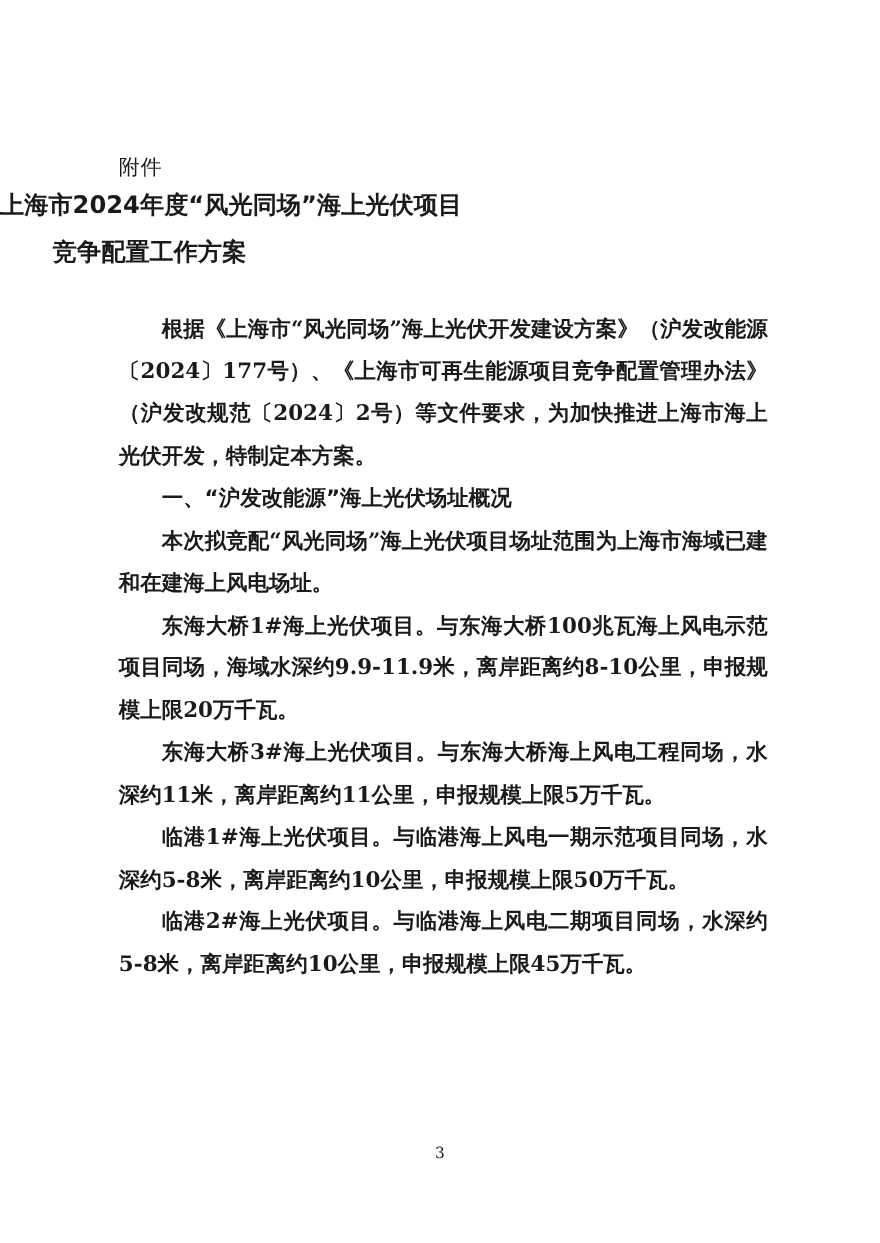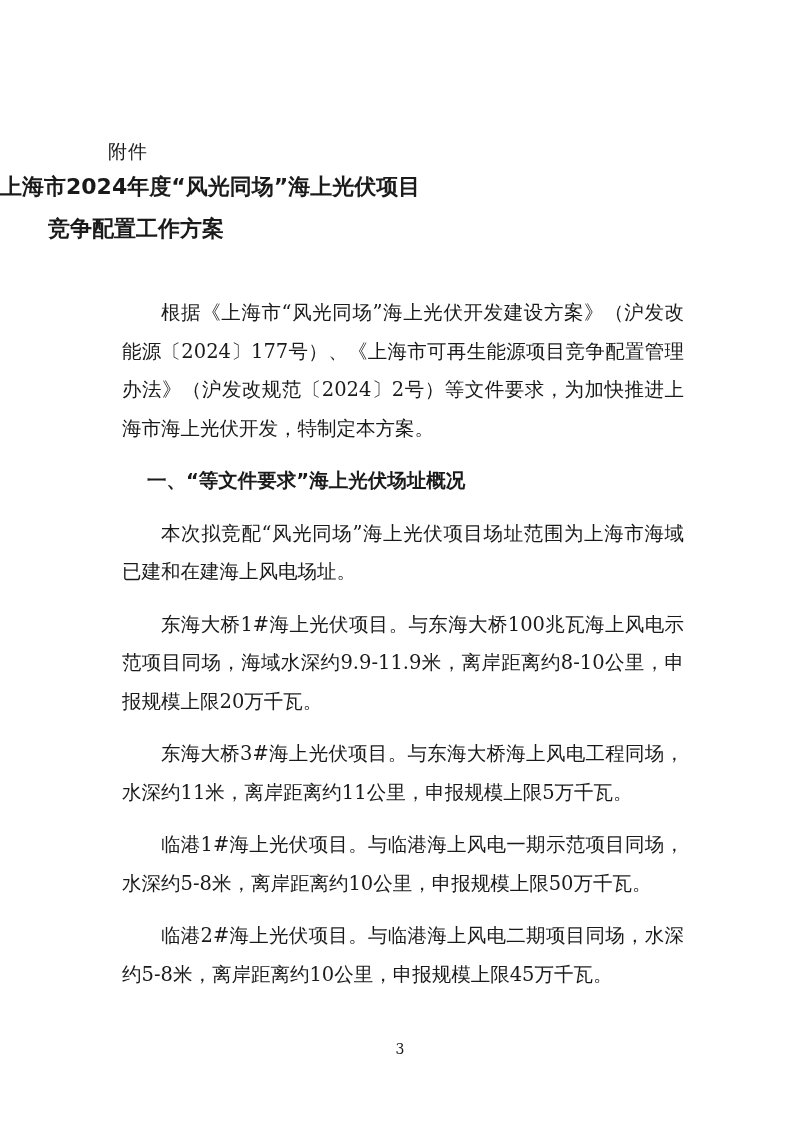--- a/index.html
+++ b/index.html
@@ -6,35 +6,35 @@
   body { width: 800px; height: 1130px; position: relative; overflow: hidden;
          font-family: "DejaVu Serif", "Liberation Serif", serif; color: #1a1a1a; }
   .page { position: absolute; left: 0; top: 0; width: 800px; height: 936px; }
   .attachment { position: absolute; left: 108px; top: 139px; font-size: 19px; letter-spacing: 1px; }
   .title { position: absolute; left: 0; width: 800px; text-align: left;
            font-family: "DejaVu Sans", "Liberation Sans", sans-serif; font-weight: bold; font-size: 22px; }
   .title.l1 { top: 172px; }
   .title.l2 { top: 214px; padding-left: 48px; }
   .body { position: absolute; left: 108px; top: 280px; width: 590px; font-size: 19.5px; line-height: 38.5px;
           text-align: justify; text-justify: inter-character; }
-  .para { margin: 14px; text-indent: 2em; }
+  .para { margin: 0; text-indent: 2em; font-weight: bold; }
   .heading { margin: 0; text-indent: 2em; font-family: "DejaVu Sans", "Liberation Sans", sans-serif; font-weight: bold; font-size: 19.5px; }
   .page-number { position: absolute; left: 0; width: 800px; top: 1041px; text-align: center; font-size: 14px; }
 </style>
 </head>
 <body>
 
 <div class="page">
   <div class="attachment">附件</div>
   <div class="title l1">上海市2024年度“风光同场”海上光伏项目</div>
   <div class="title l2">竞争配置工作方案</div>
 
   <div class="body">
     <p class="para">根据《上海市“风光同场”海上光伏开发建设方案》（沪发改能源〔2024〕177号）、《上海市可再生能源项目竞争配置管理办法》（沪发改规范〔2024〕2号）等文件要求，为加快推进上海市海上光伏开发，特制定本方案。</p>
-    <p class="heading">一、“等文件要求”海上光伏场址概况</p>
+    <p class="heading">一、“沪发改能源”海上光伏场址概况</p>
     <p class="para">本次拟竞配“风光同场”海上光伏项目场址范围为上海市海域已建和在建海上风电场址。</p>
     <p class="para">东海大桥1#海上光伏项目。与东海大桥100兆瓦海上风电示范项目同场，海域水深约9.9-11.9米，离岸距离约8-10公里，申报规模上限20万千瓦。</p>
     <p class="para">东海大桥3#海上光伏项目。与东海大桥海上风电工程同场，水深约11米，离岸距离约11公里，申报规模上限5万千瓦。</p>
     <p class="para">临港1#海上光伏项目。与临港海上风电一期示范项目同场，水深约5-8米，离岸距离约10公里，申报规模上限50万千瓦。</p>
     <p class="para">临港2#海上光伏项目。与临港海上风电二期项目同场，水深约5-8米，离岸距离约10公里，申报规模上限45万千瓦。</p>
   </div>
 
   <div class="page-number">3</div>
 </div>
 

